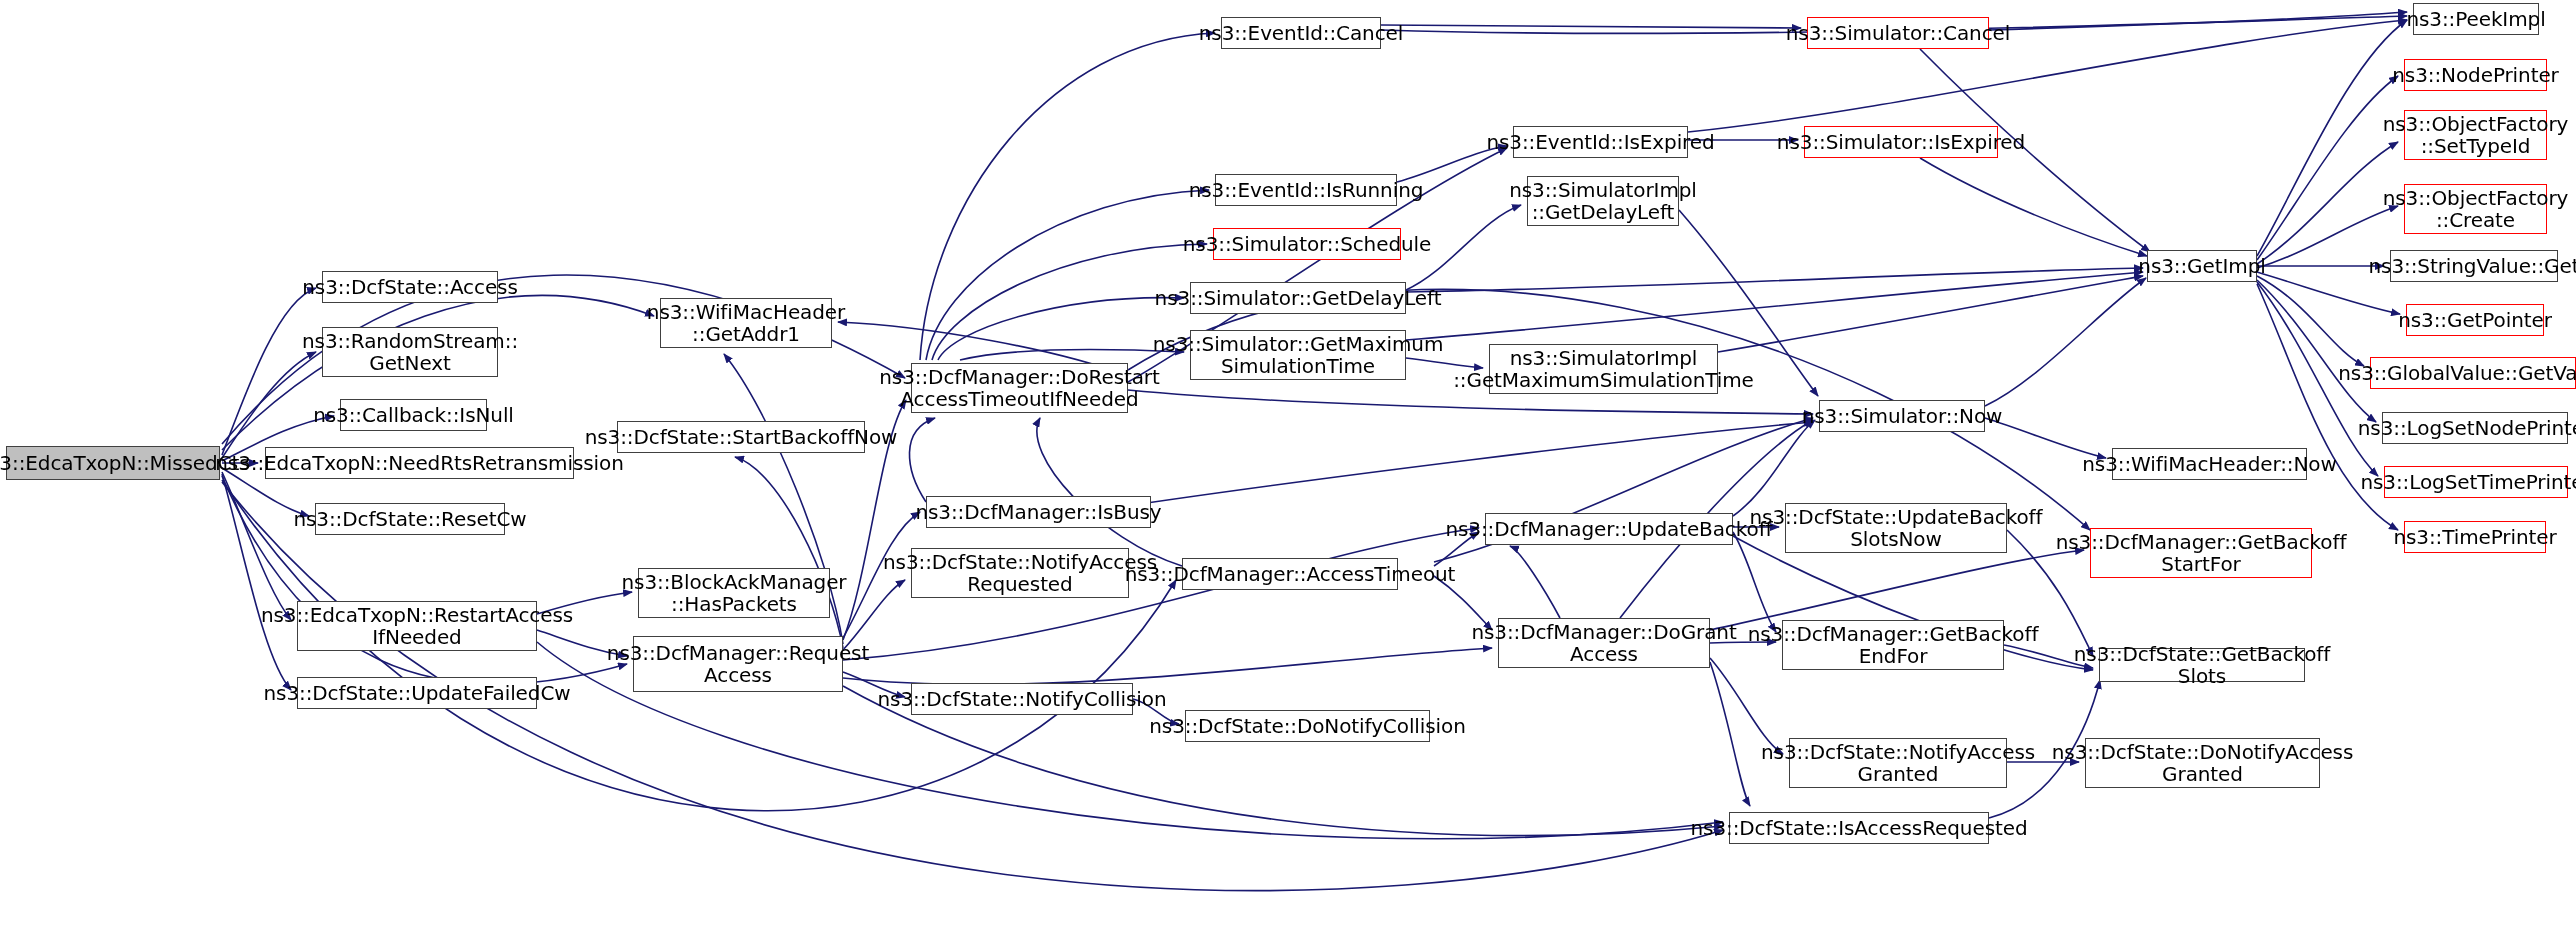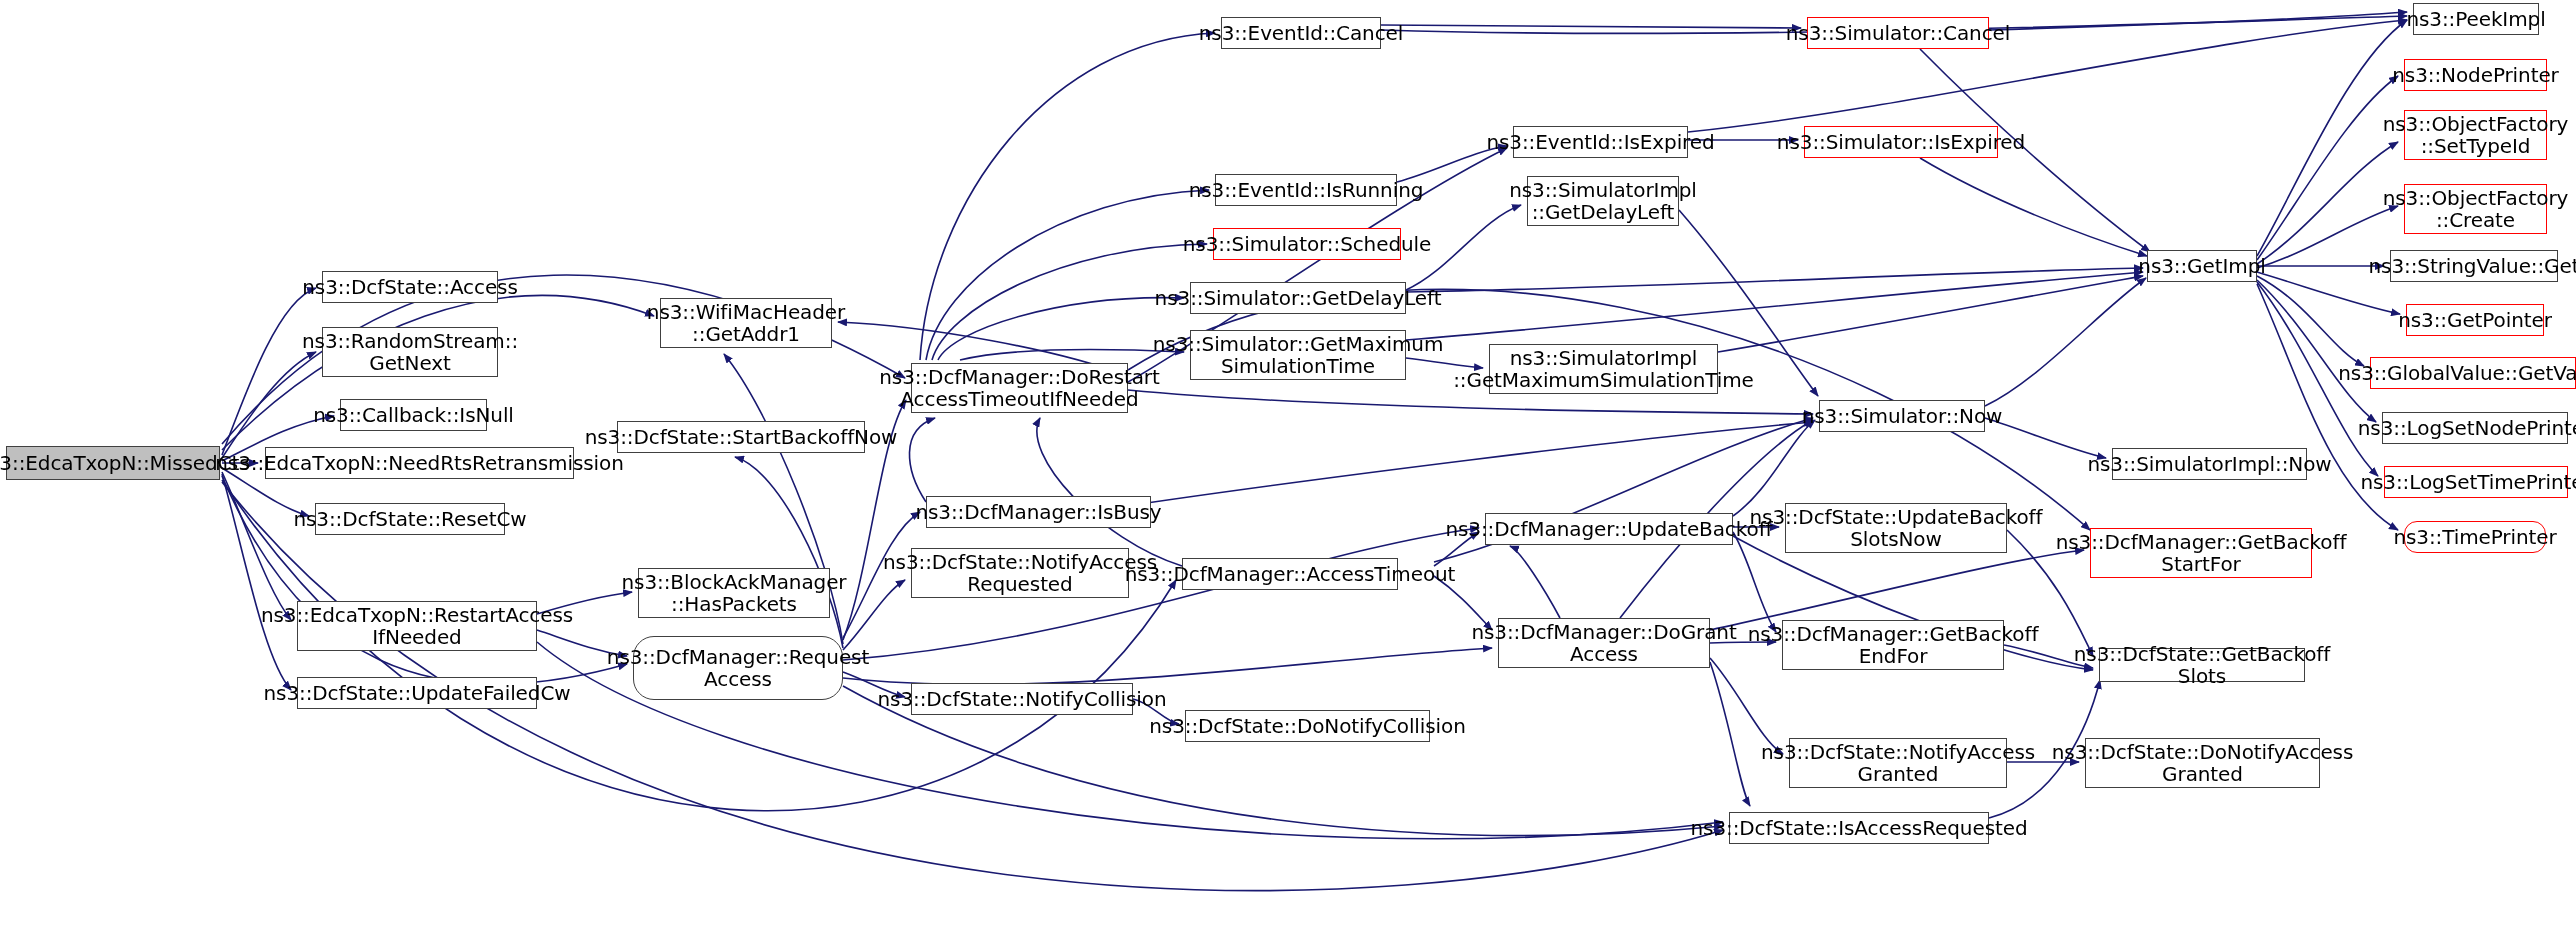--- a/index.html
+++ b/index.html
@@ -126,21 +126,21 @@
       <div class="node" style="left: 265px; top: 447px; width: 309px; height: 32px;">ns3::EdcaTxopN::NeedRtsRetransmission</div>
       <div class="node" style="left: 315px; top: 503px; width: 190px; height: 32px;">ns3::DcfState::ResetCw</div>
       <div class="node" style="left: 297px; top: 601px; width: 240px; height: 50px;">ns3::EdcaTxopN::RestartAccess
 IfNeeded</div>
       <div class="node" style="left: 297px; top: 677px; width: 240px; height: 32px;">ns3::DcfState::UpdateFailedCw</div>
       <div class="node" style="left: 660px; top: 298px; width: 172px; height: 50px;">ns3::WifiMacHeader
 ::GetAddr1</div>
       <div class="node" style="left: 617px; top: 421px; width: 248px; height: 32px;">ns3::DcfState::StartBackoffNow</div>
       <div class="node" style="left: 638px; top: 568px; width: 192px; height: 50px;">ns3::BlockAckManager
 ::HasPackets</div>
-      <div class="node" style="left: 633px; top: 636px; width: 210px; height: 64px; border-radius: 21px;">ns3::DcfManager::Request
+      <div class="node" style="left: 633px; top: 636px; width: 210px; height: 56px;">ns3::DcfManager::Request
 Access</div>
       <div class="node" style="left: 911px; top: 363px; width: 217px; height: 50px;">ns3::DcfManager::DoRestart
 AccessTimeoutIfNeeded</div>
       <div class="node" style="left: 926px; top: 496px; width: 225px; height: 32px;">ns3::DcfManager::IsBusy</div>
       <div class="node" style="left: 911px; top: 548px; width: 218px; height: 50px;">ns3::DcfState::NotifyAccess
 Requested</div>
       <div class="node" style="left: 911px; top: 683px; width: 222px; height: 32px;">ns3::DcfState::NotifyCollision</div>
       <div class="node" style="left: 1182px; top: 558px; width: 216px; height: 32px;">ns3::DcfManager::AccessTimeout</div>
       <div class="node" style="left: 1185px; top: 710px; width: 245px; height: 32px;">ns3::DcfState::DoNotifyCollision</div>
       <div class="node" style="left: 1221px; top: 17px; width: 160px; height: 32px;">ns3::EventId::Cancel</div>
@@ -166,28 +166,28 @@
       <div class="node" style="left: 1782px; top: 620px; width: 222px; height: 50px;">ns3::DcfManager::GetBackoff
 EndFor</div>
       <div class="node" style="left: 1789px; top: 738px; width: 218px; height: 50px;">ns3::DcfState::NotifyAccess
 Granted</div>
       <div class="node red" style="left: 2090px; top: 528px; width: 222px; height: 50px;">ns3::DcfManager::GetBackoff
 StartFor</div>
       <div class="node" style="left: 2099px; top: 648px; width: 206px; height: 34px;">ns3::DcfState::GetBackoff
 Slots</div>
       <div class="node" style="left: 2085px; top: 738px; width: 235px; height: 50px;">ns3::DcfState::DoNotifyAccess
 Granted</div>
-      <div class="node" style="left: 2112px; top: 448px; width: 195px; height: 32px;">ns3::SimulatorImpl::Now</div>
+      <div class="node" style="left: 2112px; top: 448px; width: 195px; height: 32px;">ns3::WifiMacHeader::Now</div>
       <div class="node" style="left: 2147px; top: 250px; width: 110px; height: 32px;">ns3::GetImpl</div>
       <div class="node" style="left: 2413px; top: 3px; width: 126px; height: 32px;">ns3::PeekImpl</div>
       <div class="node red" style="left: 2404px; top: 59px; width: 143px; height: 32px;">ns3::NodePrinter</div>
       <div class="node red" style="left: 2404px; top: 110px; width: 143px; height: 50px;">ns3::ObjectFactory
 ::SetTypeId</div>
       <div class="node red" style="left: 2404px; top: 184px; width: 143px; height: 50px;">ns3::ObjectFactory
 ::Create</div>
       <div class="node" style="left: 2390px; top: 250px; width: 168px; height: 32px;">ns3::StringValue::Get</div>
       <div class="node red" style="left: 2406px; top: 304px; width: 138px; height: 32px;">ns3::GetPointer</div>
       <div class="node red" style="left: 2370px; top: 357px; width: 206px; height: 32px;">ns3::GlobalValue::GetValue</div>
       <div class="node" style="left: 2382px; top: 412px; width: 186px; height: 32px;">ns3::LogSetNodePrinter</div>
       <div class="node red" style="left: 2384px; top: 466px; width: 184px; height: 32px;">ns3::LogSetTimePrinter</div>
-      <div class="node red" style="left: 2404px; top: 521px; width: 142px; height: 32px; border-radius: 13px;">ns3::TimePrinter</div>
+      <div class="node red" style="left: 2404px; top: 521px; width: 142px; height: 32px;">ns3::TimePrinter</div>
     </div>
 </div>
 
 </body></html>

